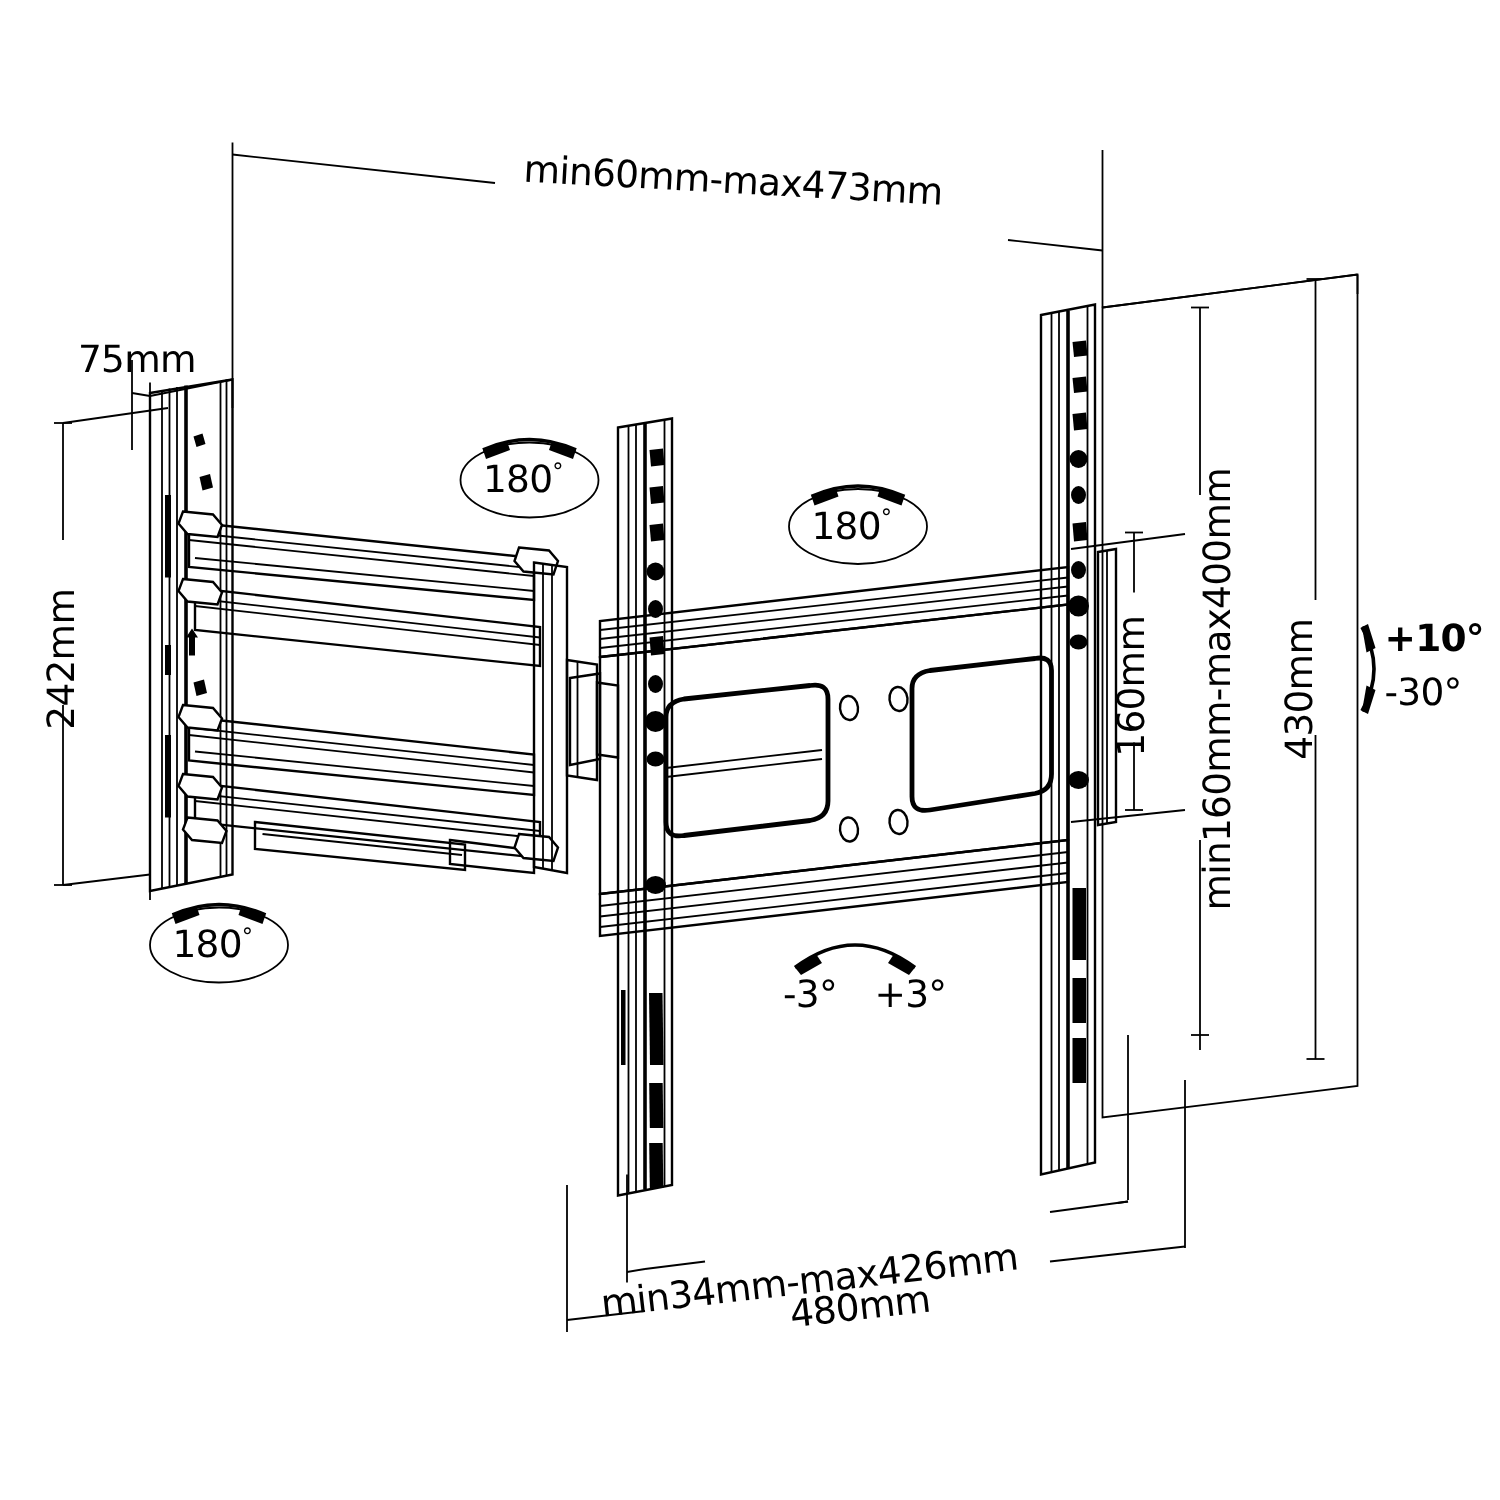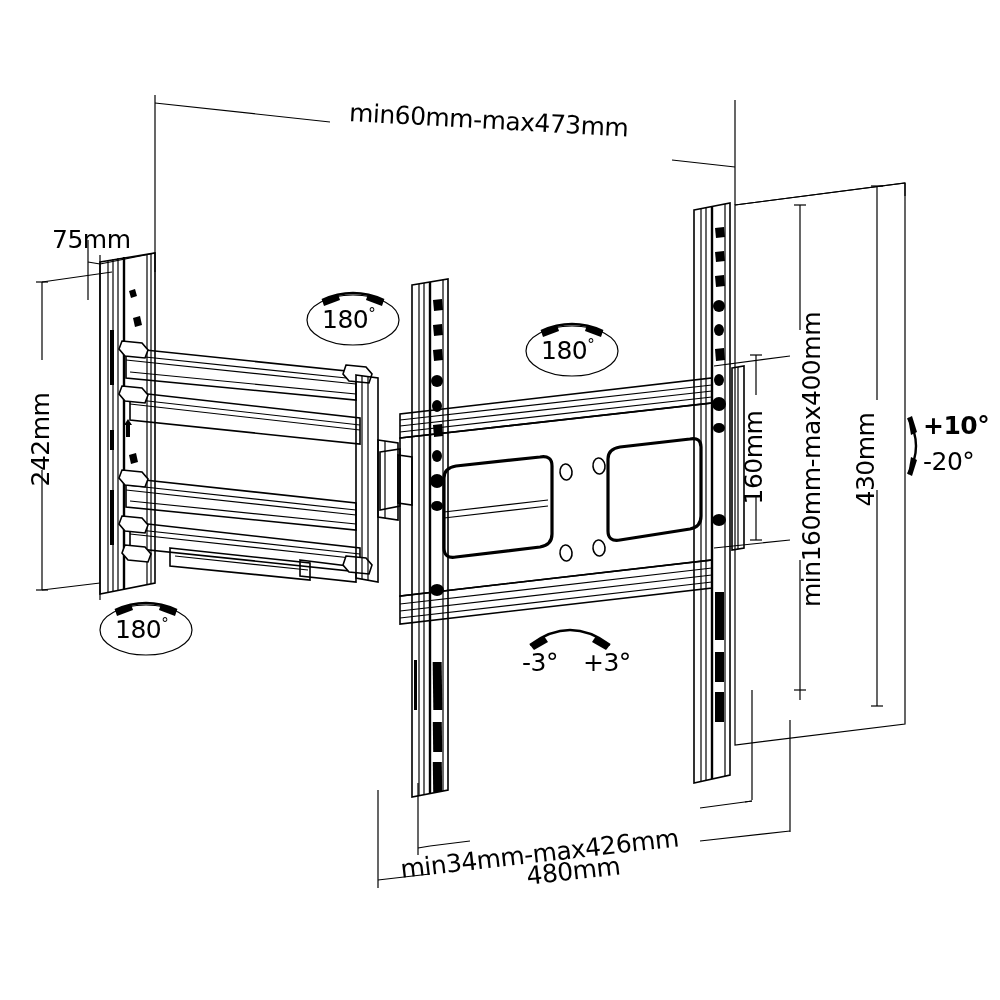--- a/index.html
+++ b/index.html
@@ -284,18 +284,18 @@
     <span>180</span><span class="sup">°</span>
   </div>
   <div class="lbl badgetext" style="left:541px; top:336px;">
     <span>180</span><span class="sup">°</span>
   </div>
   <div class="lbl badgetext" style="left:115px; top:615px;">
     <span>180</span><span class="sup">°</span>
   </div>
 
   <div class="lbl angtext" style="left:923px; top:411px;font-weight:bold;">+10°</div>
-  <div class="lbl angtext" style="left:923px; top:447px;">-20°</div>
+  <div class="lbl angtext" style="left:923px; top:447px;">-30°</div>
 
   <div class="lbl angtext" style="left:522px; top:648px;">-3°</div>
   <div class="lbl angtext" style="left:583px; top:648px;">+3°</div>
 
 </div>
 
 </body></html>

